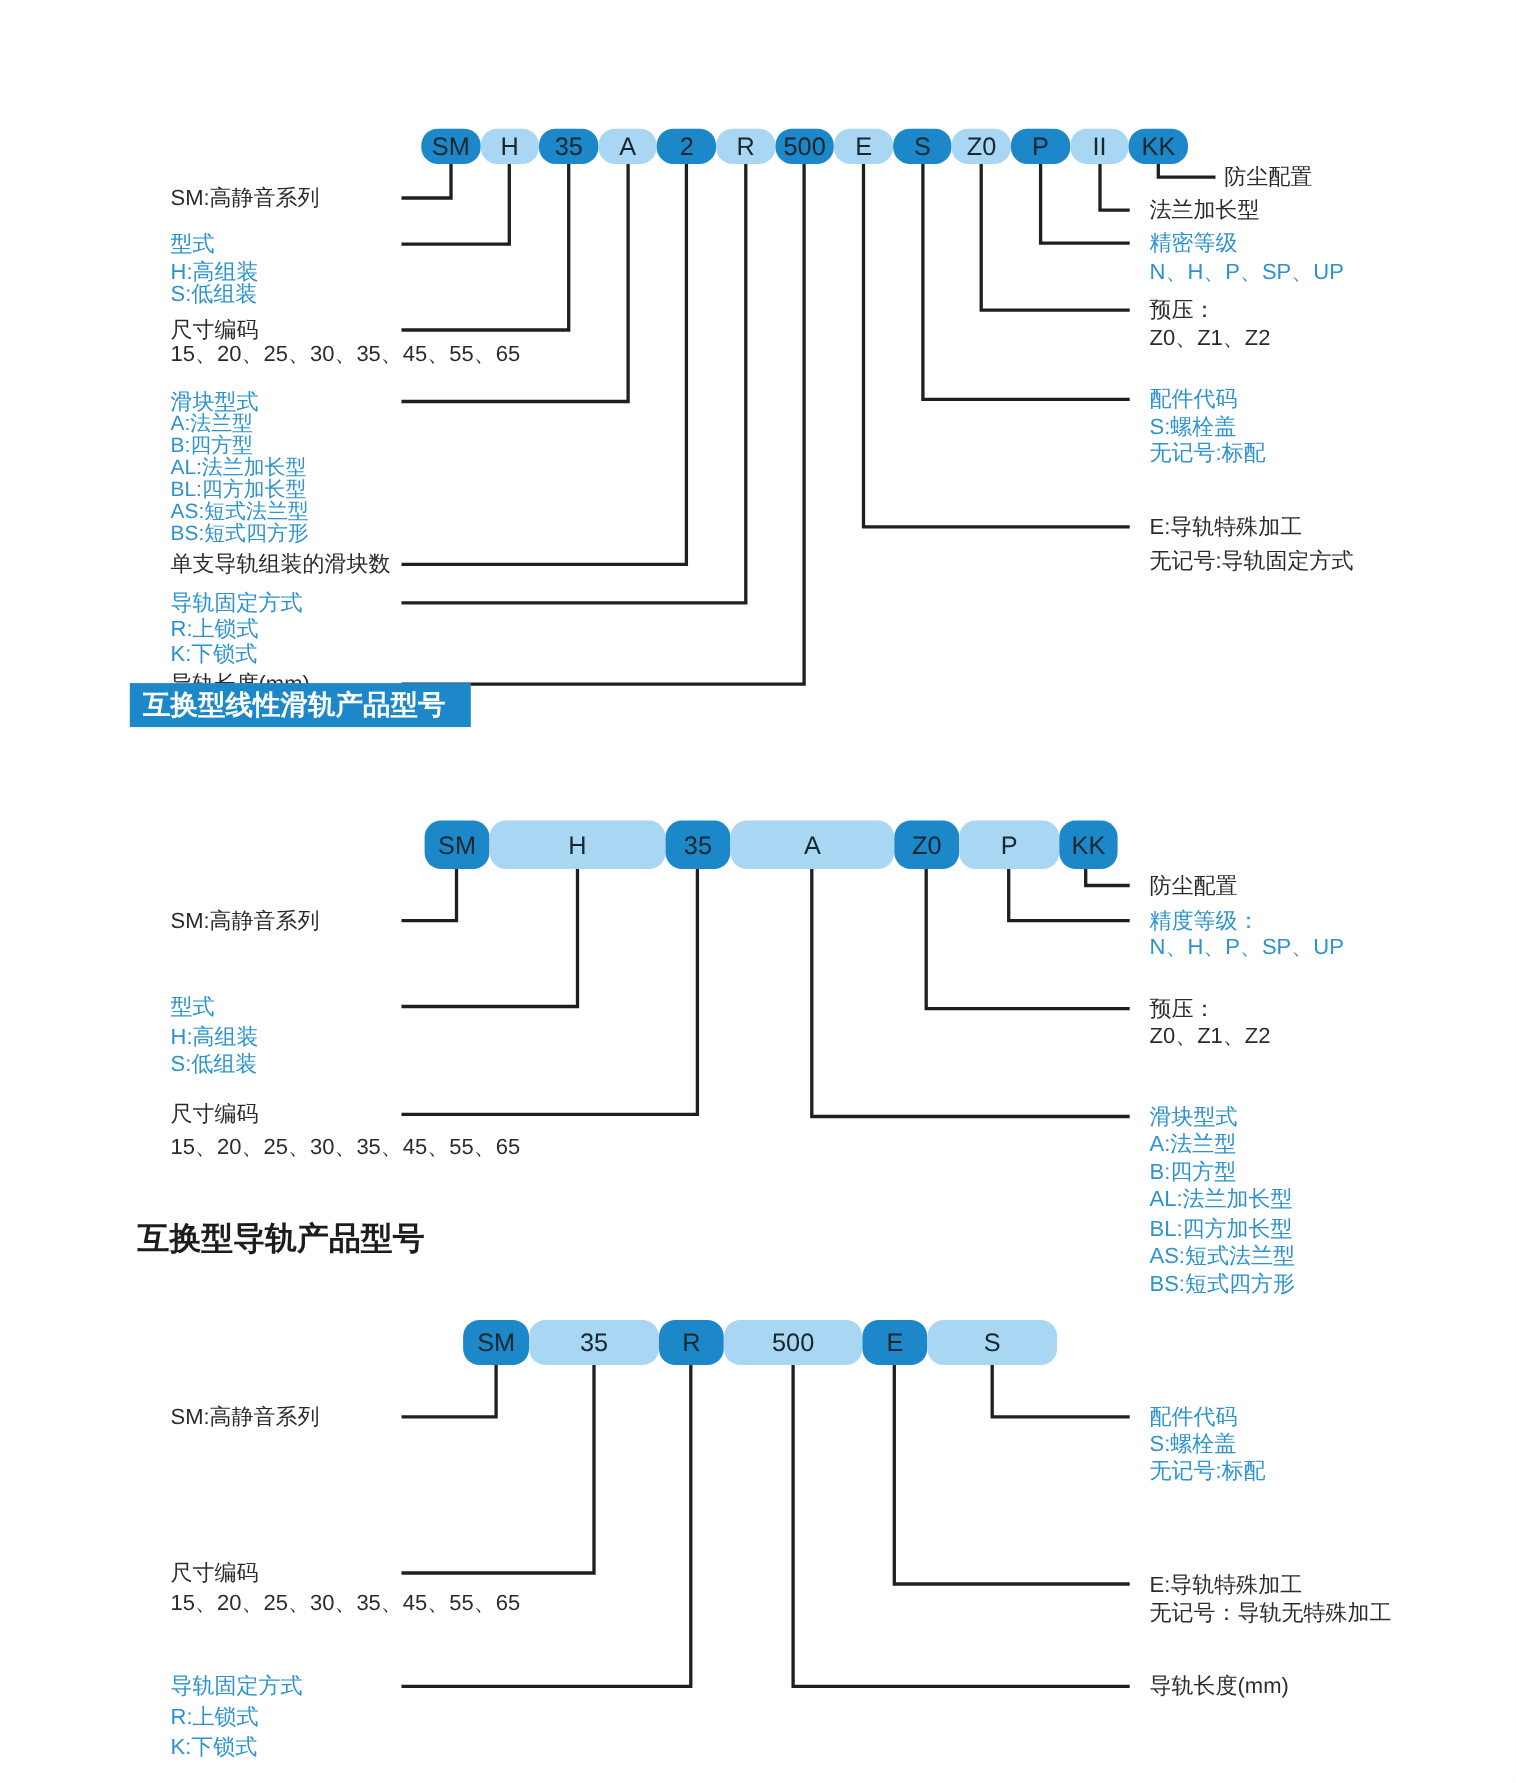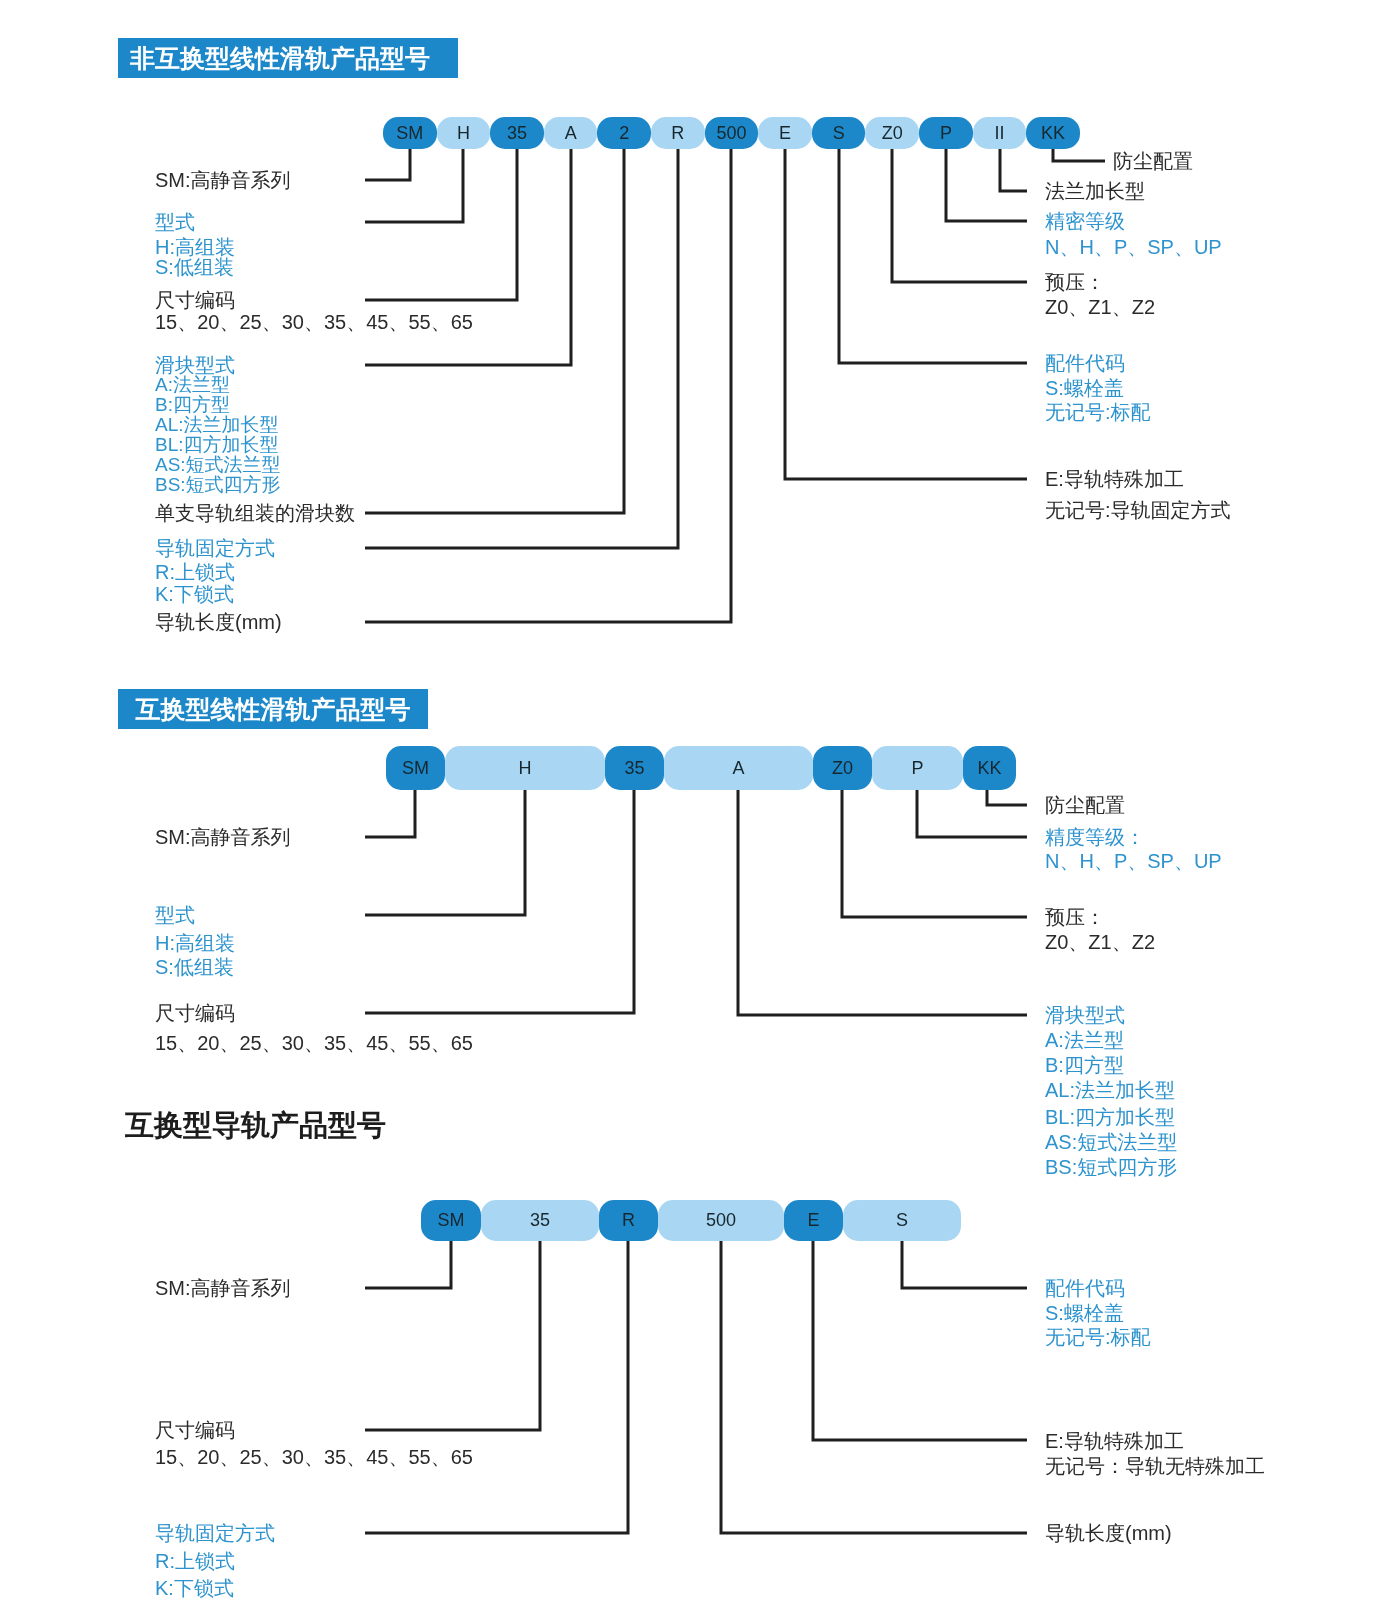--- a/index.html
+++ b/index.html
@@ -12,21 +12,21 @@
     position:absolute;background:#1c88c9;color:#ffffff;
     font-size:25px;font-weight:700;line-height:40px;height:40px;
     padding:0 12px;box-sizing:border-box;white-space:nowrap;
   }
   .subhdr{
     position:absolute;font-size:29px;font-weight:700;color:#1d1d1d;white-space:nowrap;
   }
   .mrow{position:absolute;display:flex;}
   .mbox{
     display:flex;align-items:center;justify-content:center;
-    font-size:18px;color:#17272e;box-sizing:border-box;border-radius:15px;
+    font-size:23px;color:#17272e;box-sizing:border-box;border-radius:15px;
   }
   .dark{background:#1c88c9;}
   .light{background:#a9d6f2;}
   .lbl{
     position:absolute;transform:translateY(-50%);
     font-size:20px;color:#2b2b2b;white-space:nowrap;
   }
   .blue{color:#2d93ce;}
   .s1list{font-size:19px;}
   svg.lines{position:absolute;left:0;top:0;pointer-events:none;}
@@ -62,21 +62,20 @@
     <polyline points="987,790 987,805 1027,805"></polyline>
 
     <polyline points="451,1241 451,1288 365,1288"></polyline>
     <polyline points="540,1241 540,1430 365,1430"></polyline>
     <polyline points="628,1241 628,1533 365,1533"></polyline>
     <polyline points="721,1241 721,1533 1027,1533"></polyline>
     <polyline points="813,1241 813,1440 1027,1440"></polyline>
     <polyline points="902,1241 902,1288 1027,1288"></polyline>
   </svg>
 
-  <div class="hdrbox" style="left:118px;top:38px;width:340px;">非互换型线性滑轨产品型号</div>
 
   <div class="mrow" style="left:383px;top:117px;width:697px;height:32px;">
     <div class="mbox dark" style="flex:1">SM</div>
     <div class="mbox light" style="flex:1">H</div>
     <div class="mbox dark" style="flex:1">35</div>
     <div class="mbox light" style="flex:1">A</div>
     <div class="mbox dark" style="flex:1">2</div>
     <div class="mbox light" style="flex:1">R</div>
     <div class="mbox dark" style="flex:1">500</div>
     <div class="mbox light" style="flex:1">E</div>
@@ -111,21 +110,21 @@
   <div class="lbl blue" style="left:1045px;top:221px">精密等级</div>
   <div class="lbl blue" style="left:1045px;top:247px">N、H、P、SP、UP</div>
   <div class="lbl" style="left:1045px;top:282px">预压：</div>
   <div class="lbl" style="left:1045px;top:307px">Z0、Z1、Z2</div>
   <div class="lbl blue" style="left:1045px;top:363px">配件代码</div>
   <div class="lbl blue" style="left:1045px;top:388px">S:螺栓盖</div>
   <div class="lbl blue" style="left:1045px;top:412px">无记号:标配</div>
   <div class="lbl" style="left:1045px;top:479px">E:导轨特殊加工</div>
   <div class="lbl" style="left:1045px;top:510px">无记号:导轨固定方式</div>
 
-  <div class="hdrbox" style="left:118px;top:689px;width:310px;text-align:center;">互换型线性滑轨产品型号</div>
+  <div class="hdrbox" style="left:118px;top:621px;width:310px;">互换型线性滑轨产品型号</div>
 
   <div class="mrow" style="left:386px;top:746px;height:44px;">
     <div class="mbox dark" style="width:59px">SM</div>
     <div class="mbox light" style="width:160px">H</div>
     <div class="mbox dark" style="width:59px">35</div>
     <div class="mbox light" style="width:149px">A</div>
     <div class="mbox dark" style="width:59px">Z0</div>
     <div class="mbox light" style="width:91px">P</div>
     <div class="mbox dark" style="width:53px">KK</div>
   </div>

